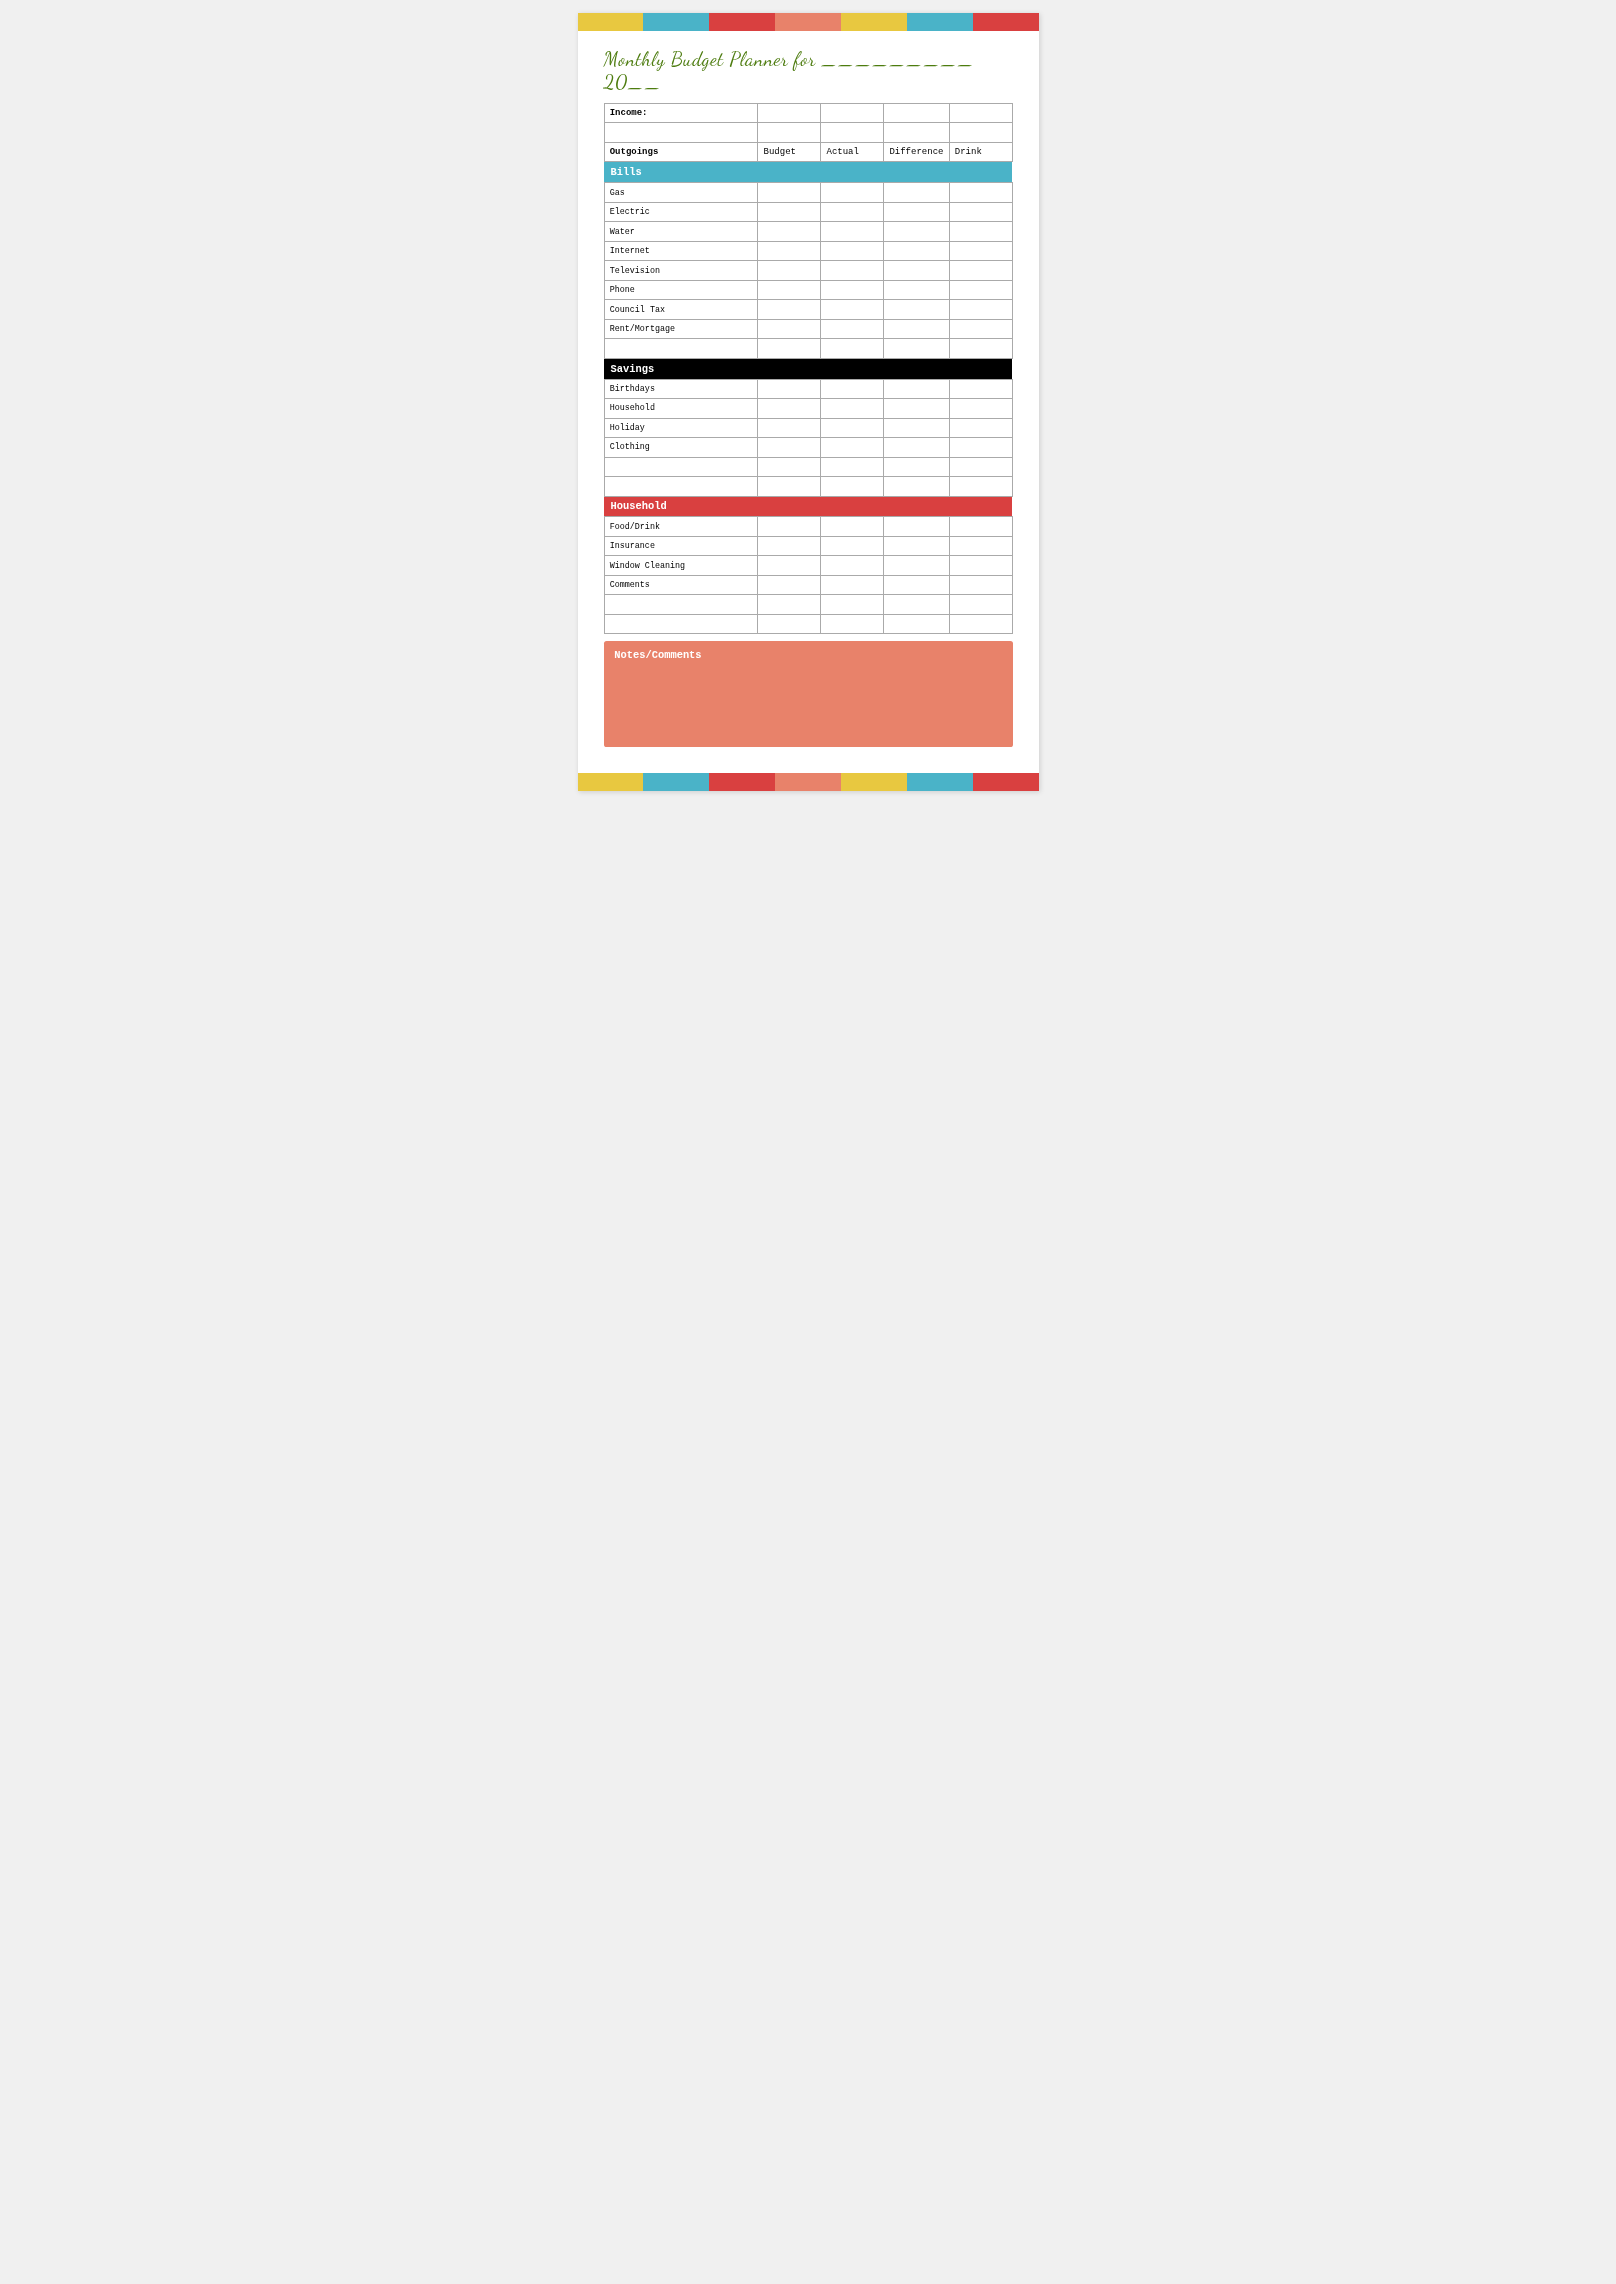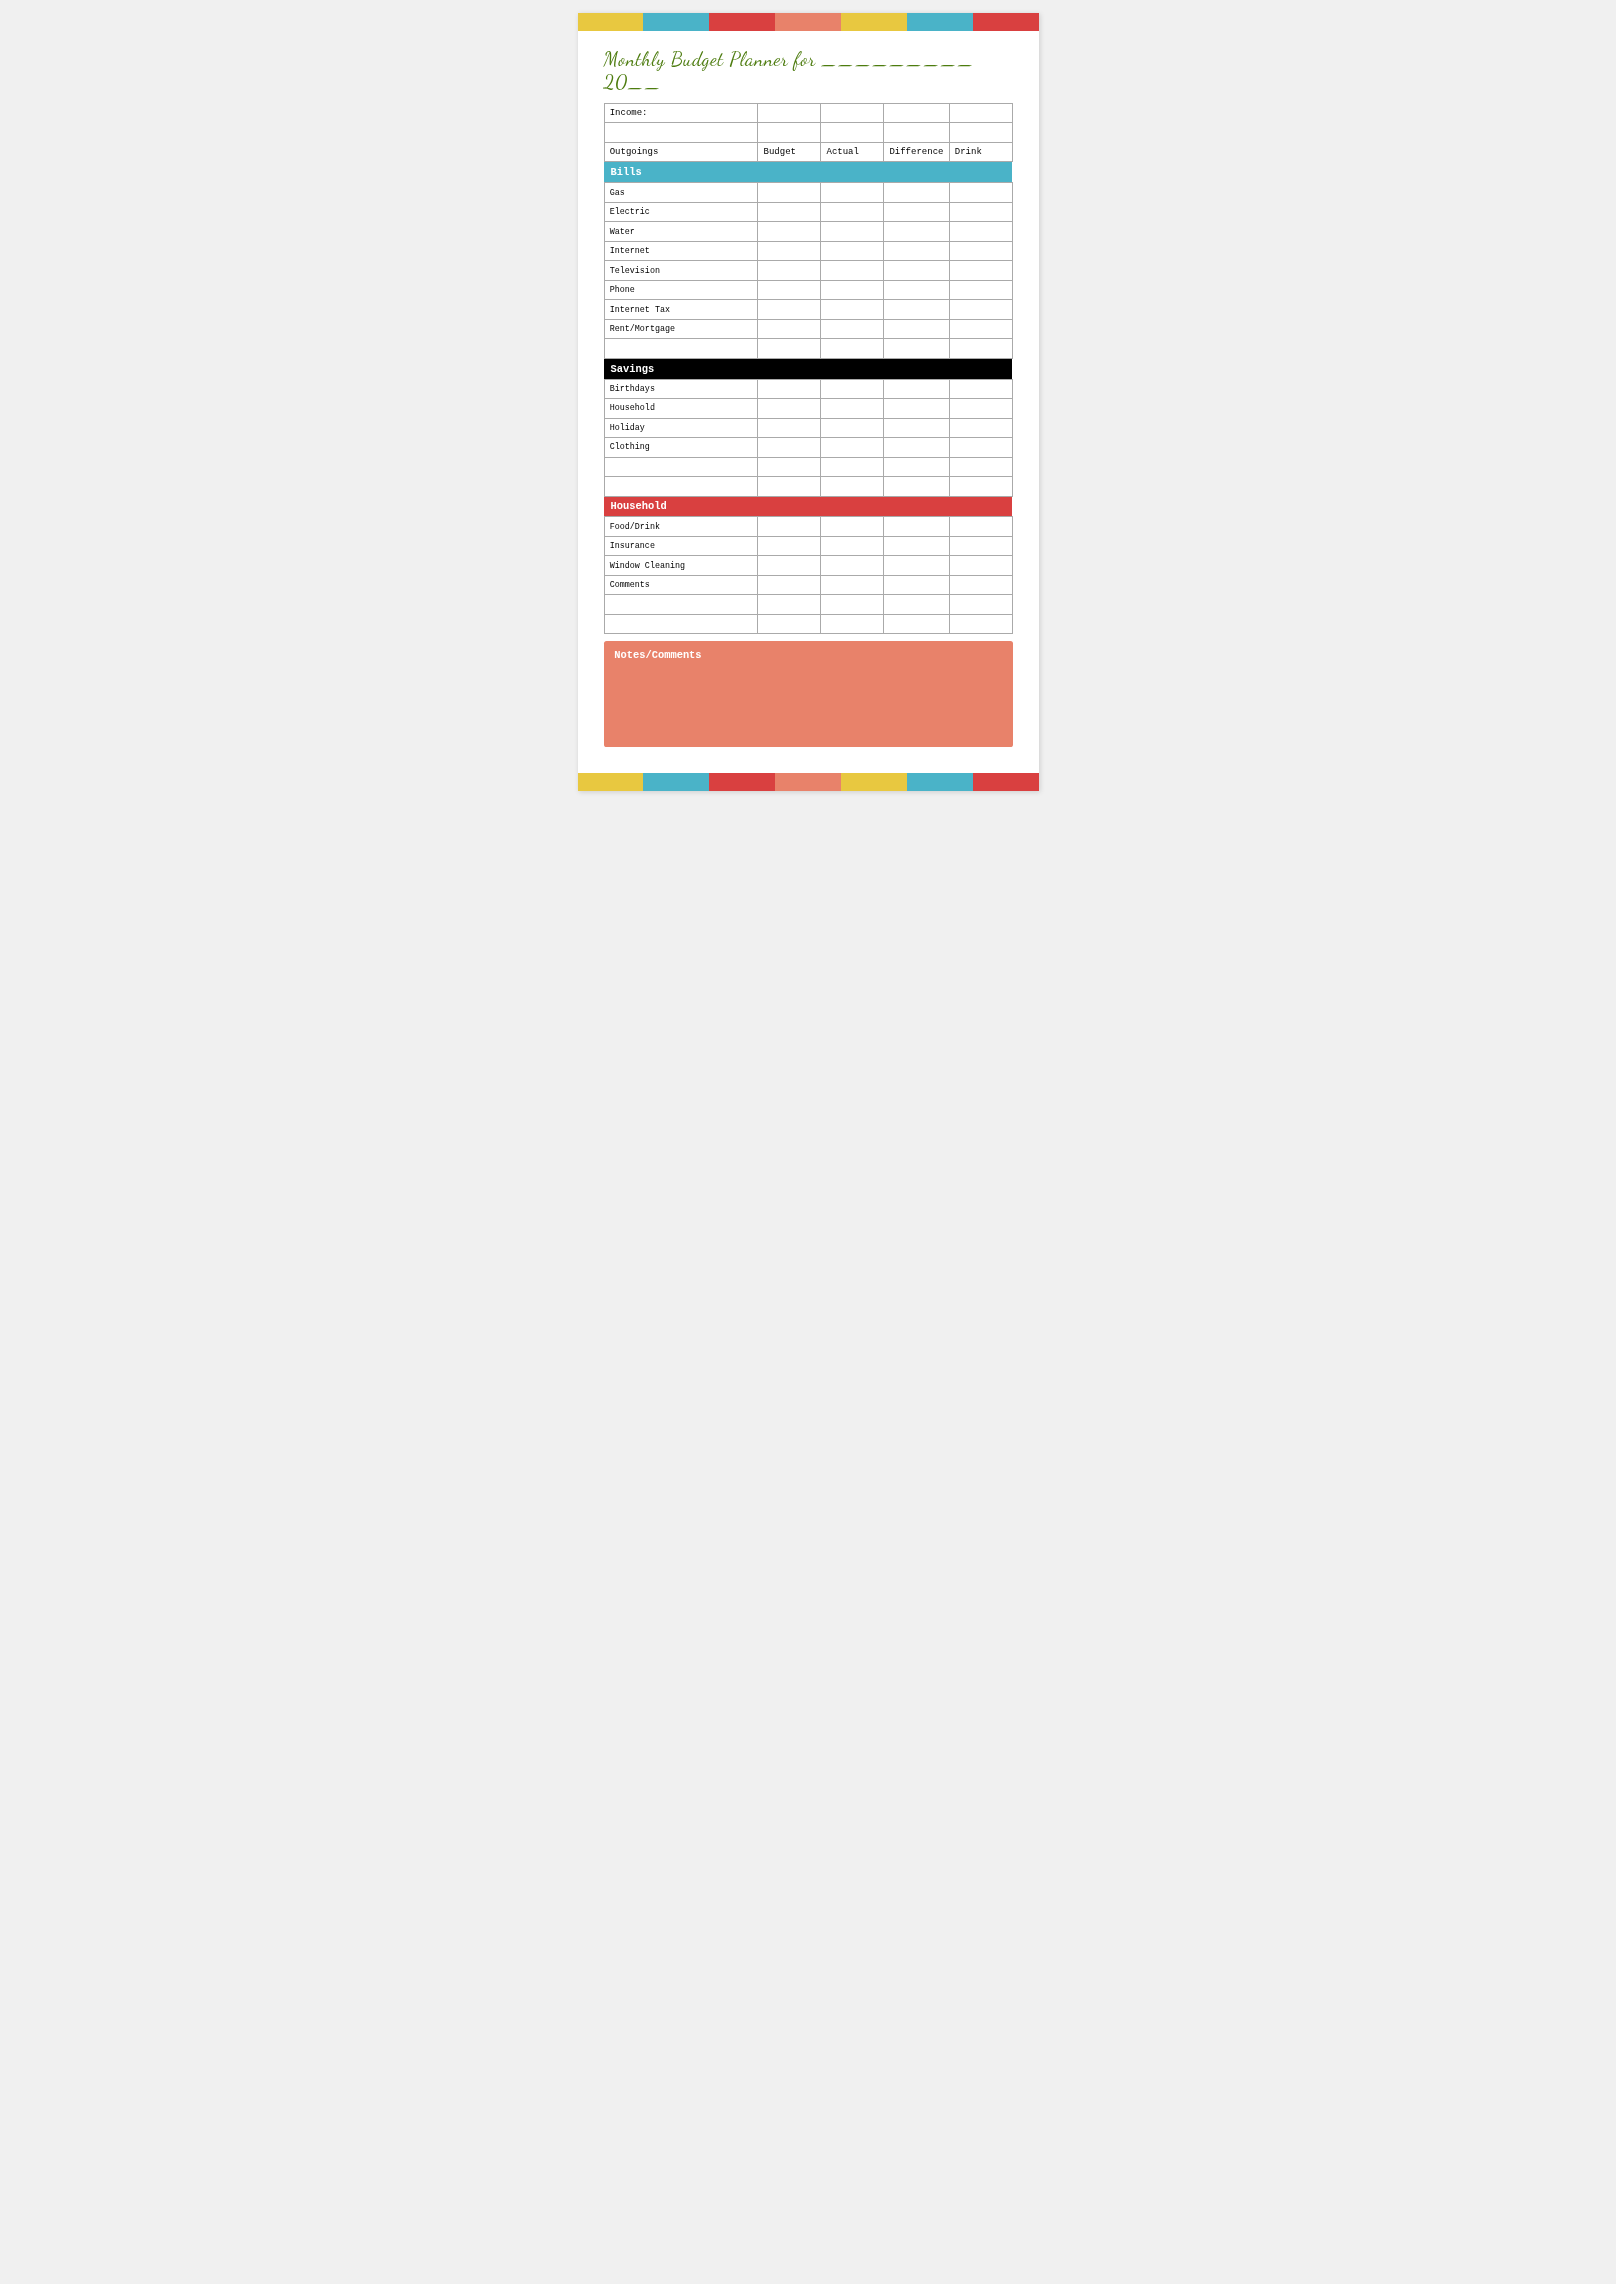--- a/index.html
+++ b/index.html
@@ -60,20 +60,21 @@
 
     .budget-table td {
       border: 0.6px solid #aaa;
       padding: 3.2px 5.2px;
       height: 19.5px;
       vertical-align: middle;
     }
 
     .budget-table .label-col {
       width: 38%;
+      font-weight: bold;
     }
     .budget-table .budget-col,
     .budget-table .actual-col,
     .budget-table .diff-col,
     .budget-table .notes-col {
       width: 15.5%;
     }
 
     .header-row td {
       font-weight: normal;
@@ -246,21 +247,21 @@
             <td></td>
         </tr>
         <tr class="data-row">
           <td>Phone</td>
           <td></td>
             <td></td>
             <td></td>
             <td></td>
         </tr>
         <tr class="data-row">
-          <td>Internet Tax</td>
+          <td>Council Tax</td>
           <td></td>
             <td></td>
             <td></td>
             <td></td>
         </tr>
         <tr class="data-row">
           <td>Rent/Mortgage</td>
           <td></td>
             <td></td>
             <td></td>

